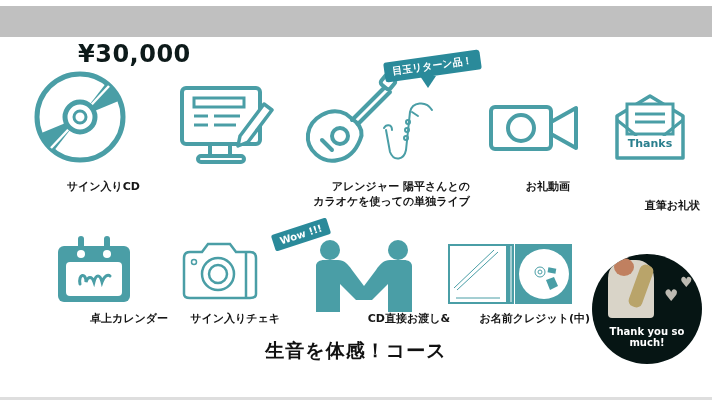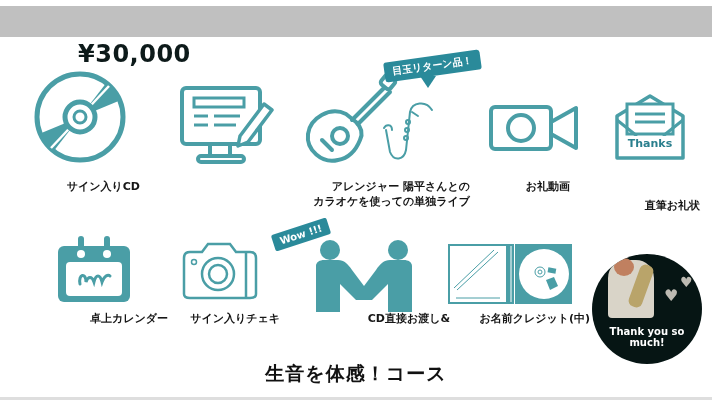--- a/index.html
+++ b/index.html
@@ -25,21 +25,21 @@
     font-size: 11px; font-weight: bold; line-height: 15px;
     white-space: nowrap; color: #161616;
   }
   .item .label.small { font-size: 11px; line-height: 13px; }
   .icon { position: absolute; }
   .badge {
     position: absolute; background: #2a8a9a; color: #fff;
     font-weight: bold; white-space: nowrap;
   }
   .course-title {
-    position: absolute; left: 0; width: 712px; top: 361px;
+    position: absolute; left: 0; width: 712px; top: 338px;
     text-align: center; font-size: 19px; font-weight: bold; color: #111;
     letter-spacing: 1px;
   }
   .bottom-line {
     position: absolute; left: 0; top: 397px; width: 712px; height: 3px; background: #dedede;
   }
   .avatar {
     position: absolute; left: 592px; top: 254px; width: 110px; height: 110px;
     border-radius: 50%; background: #061514; overflow: hidden;
   }

